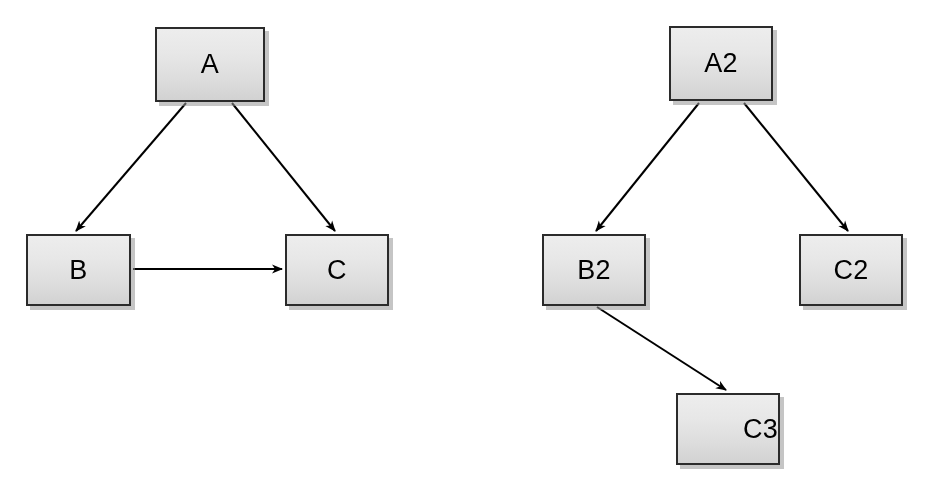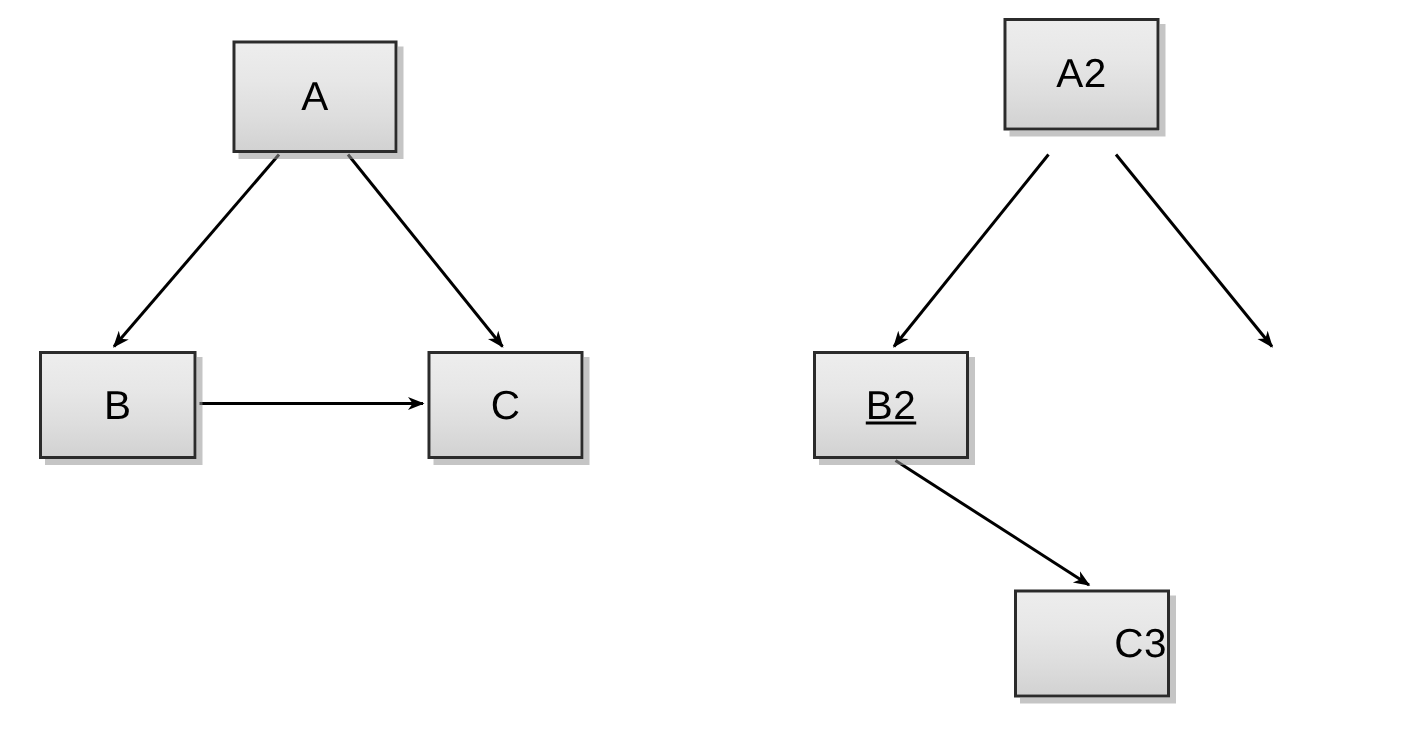--- a/index.html
+++ b/index.html
@@ -70,23 +70,26 @@
 
   <div class="node" style="left: 155px; top: 27px; width: 110px; height: 75px;">
     <span class="node-label">A</span>
   </div>
   <div class="node" style="left: 26px; top: 234px; width: 105px; height: 72px;">
     <span class="node-label">B</span>
   </div>
   <div class="node" style="left: 285px; top: 234px; width: 104px; height: 72px;">
     <span class="node-label">C</span>
   </div>
-  <div class="node" style="left: 669px; top: 12px; width: 104px; height: 75px;">
+  <div class="node" style="left: 669px; top: 26px; width: 104px; height: 75px;">
     <span class="node-label">A2</span>
   </div>
-  <div class="node" style="left: 542px; top: 234px; width: 104px; height: 72px; text-decoration: underline;">
+  <div class="node" style="left: 542px; top: 234px; width: 104px; height: 72px;">
     <span class="node-label">B2</span>
+  </div>
+  <div class="node" style="left: 799px; top: 234px; width: 104px; height: 72px;">
+    <span class="node-label">C2</span>
   </div>
   <div class="node" style="left: 676px; top: 393px; width: 104px; height: 72px; justify-content: flex-end;">
     <span class="node-label">C3</span>
   </div>
 
 </div>
 
 </body></html>

